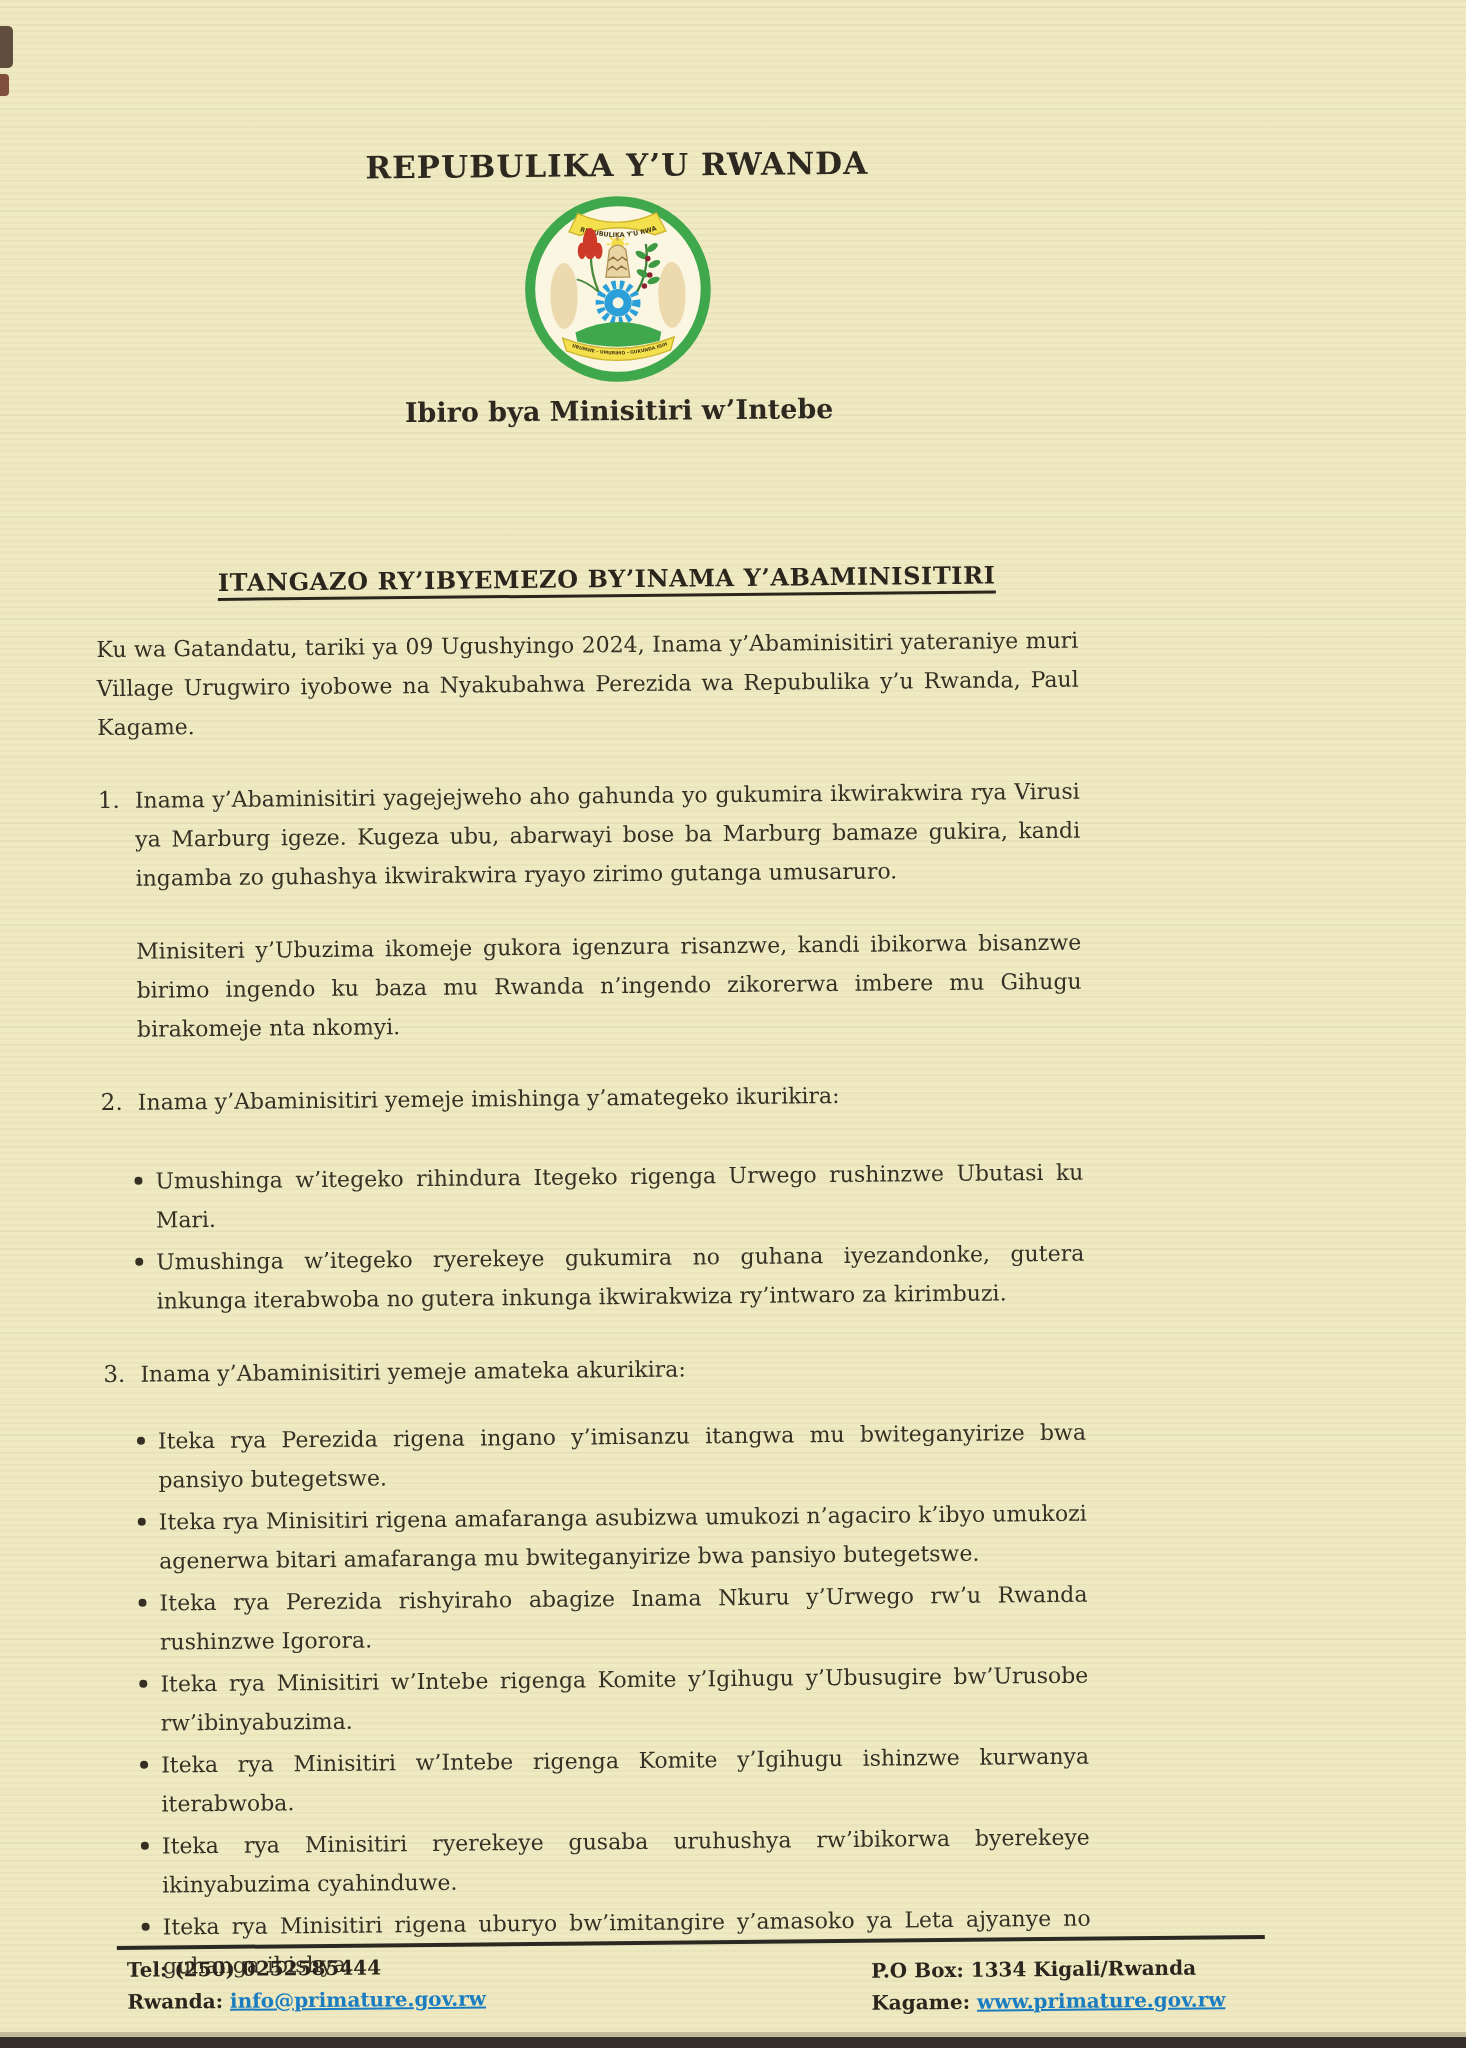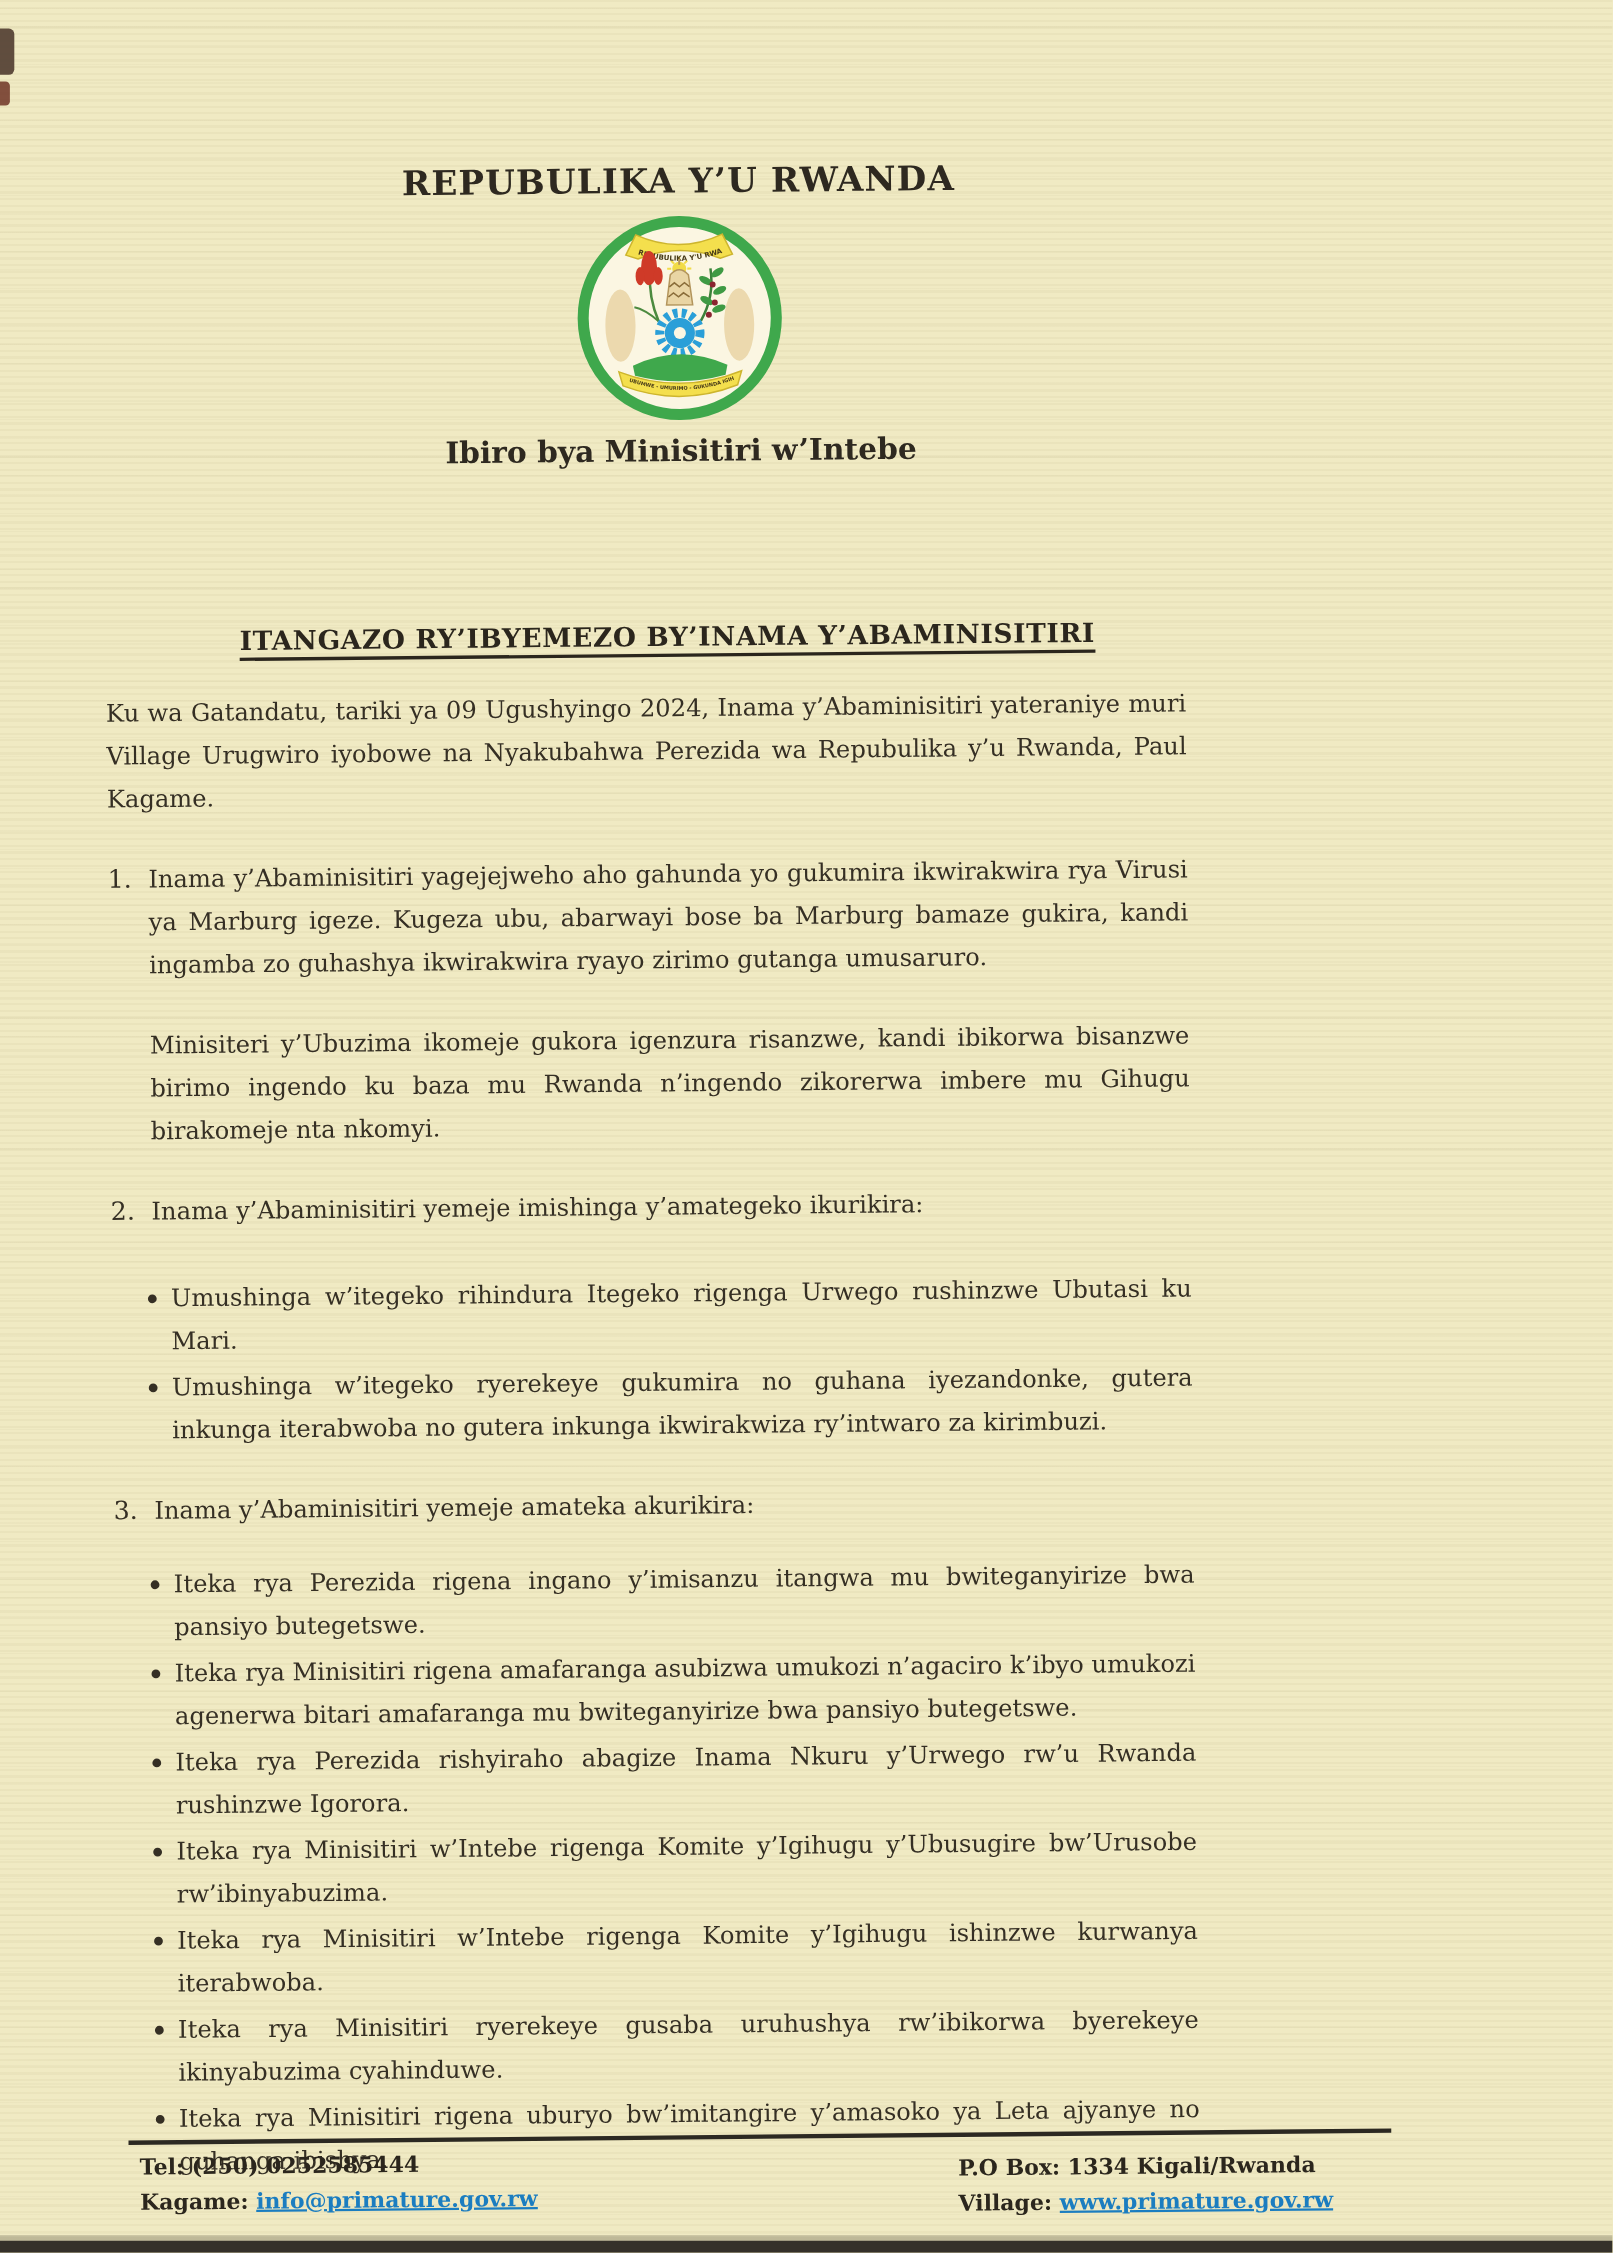--- a/index.html
+++ b/index.html
@@ -261,31 +261,31 @@
   </div>
 
   <div class="footer-divider"></div>
   <div class="footer">
     <div class="col-left">
       <div class="row">
         <span>Tel:</span>
         <span>(250) 0252585444</span>
       </div>
       <div class="row">
-        <span>Kagame:</span>
+        <span>Rwanda:</span>
         <a class="flink">info@primature.gov.rw</a>
       </div>
     </div>
     <div class="col-right">
       <div class="row">
         <span>P.O Box:</span>
         <span>1334 Kigali/Rwanda</span>
       </div>
       <div class="row">
-        <span>Village:</span>
+        <span>Kagame:</span>
         <a class="flink">www.primature.gov.rw</a>
       </div>
     </div>
   </div>
 </div>
 
 <div class="scan-mark-a"></div>
 <div class="scan-mark-b"></div>
 <div class="scan-bottom-soft"></div>
 <div class="scan-bottom"></div>

